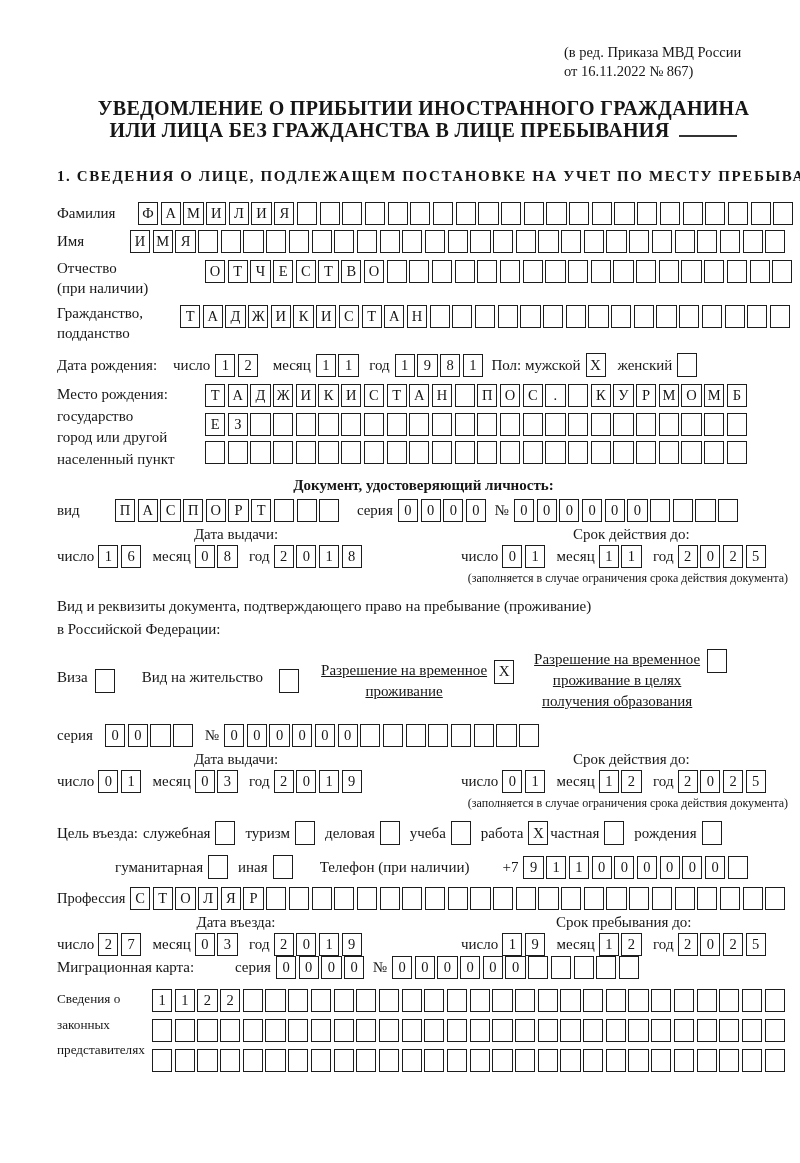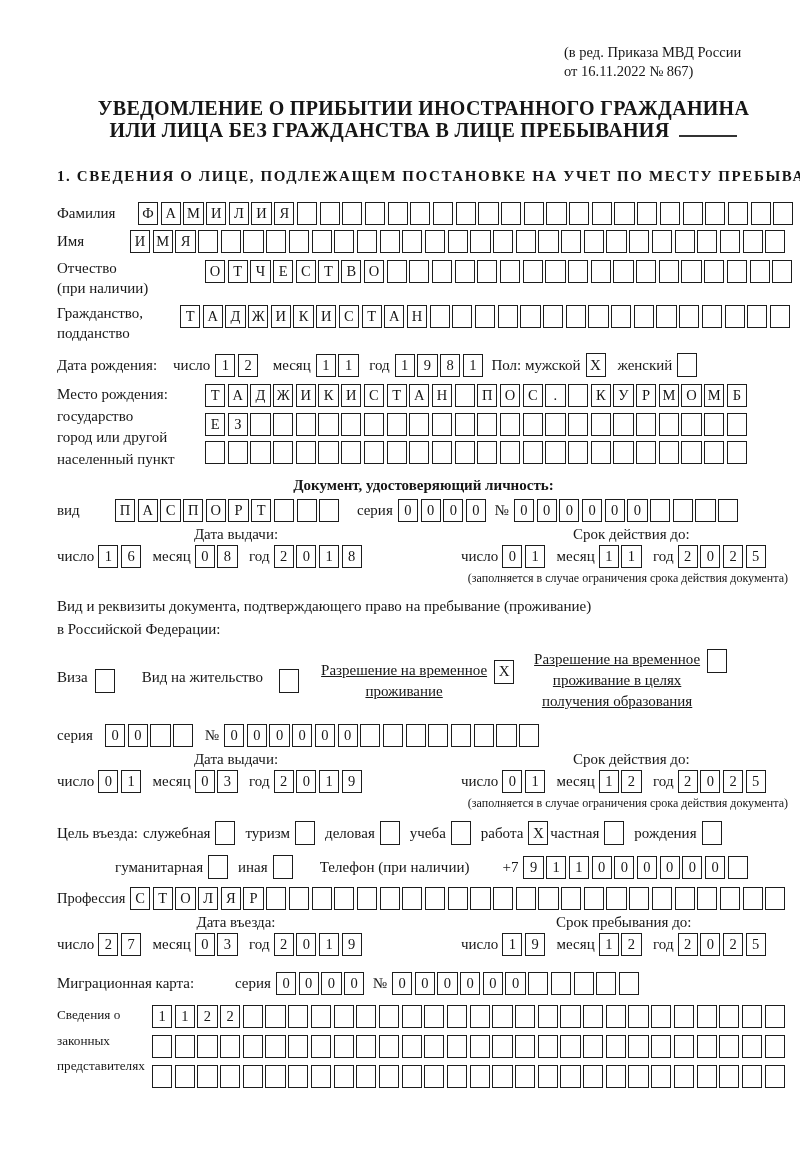--- a/index.html
+++ b/index.html
@@ -658,21 +658,21 @@
           <span class="cells">
             <span class="cell">2</span>
             <span class="cell">0</span>
             <span class="cell">2</span>
             <span class="cell">5</span>
           </span>
       </div>
     </div>
   </div>
 
-  <div class="frow" style="margin-top:16px;">
+  <div class="frow" style="margin-top:0;">
     <span class="flabel nowrap" style="width:150px;">Миграционная карта:</span>
     <span class="ml-lbl" style="margin-left:28px;">серия</span>
     <span class="cells">
         <span class="cell">0</span>
         <span class="cell">0</span>
         <span class="cell">0</span>
         <span class="cell">0</span>
       </span>
     <span class="ml-lbl" style="margin-left:6px;">№</span>
     <span class="cells">

